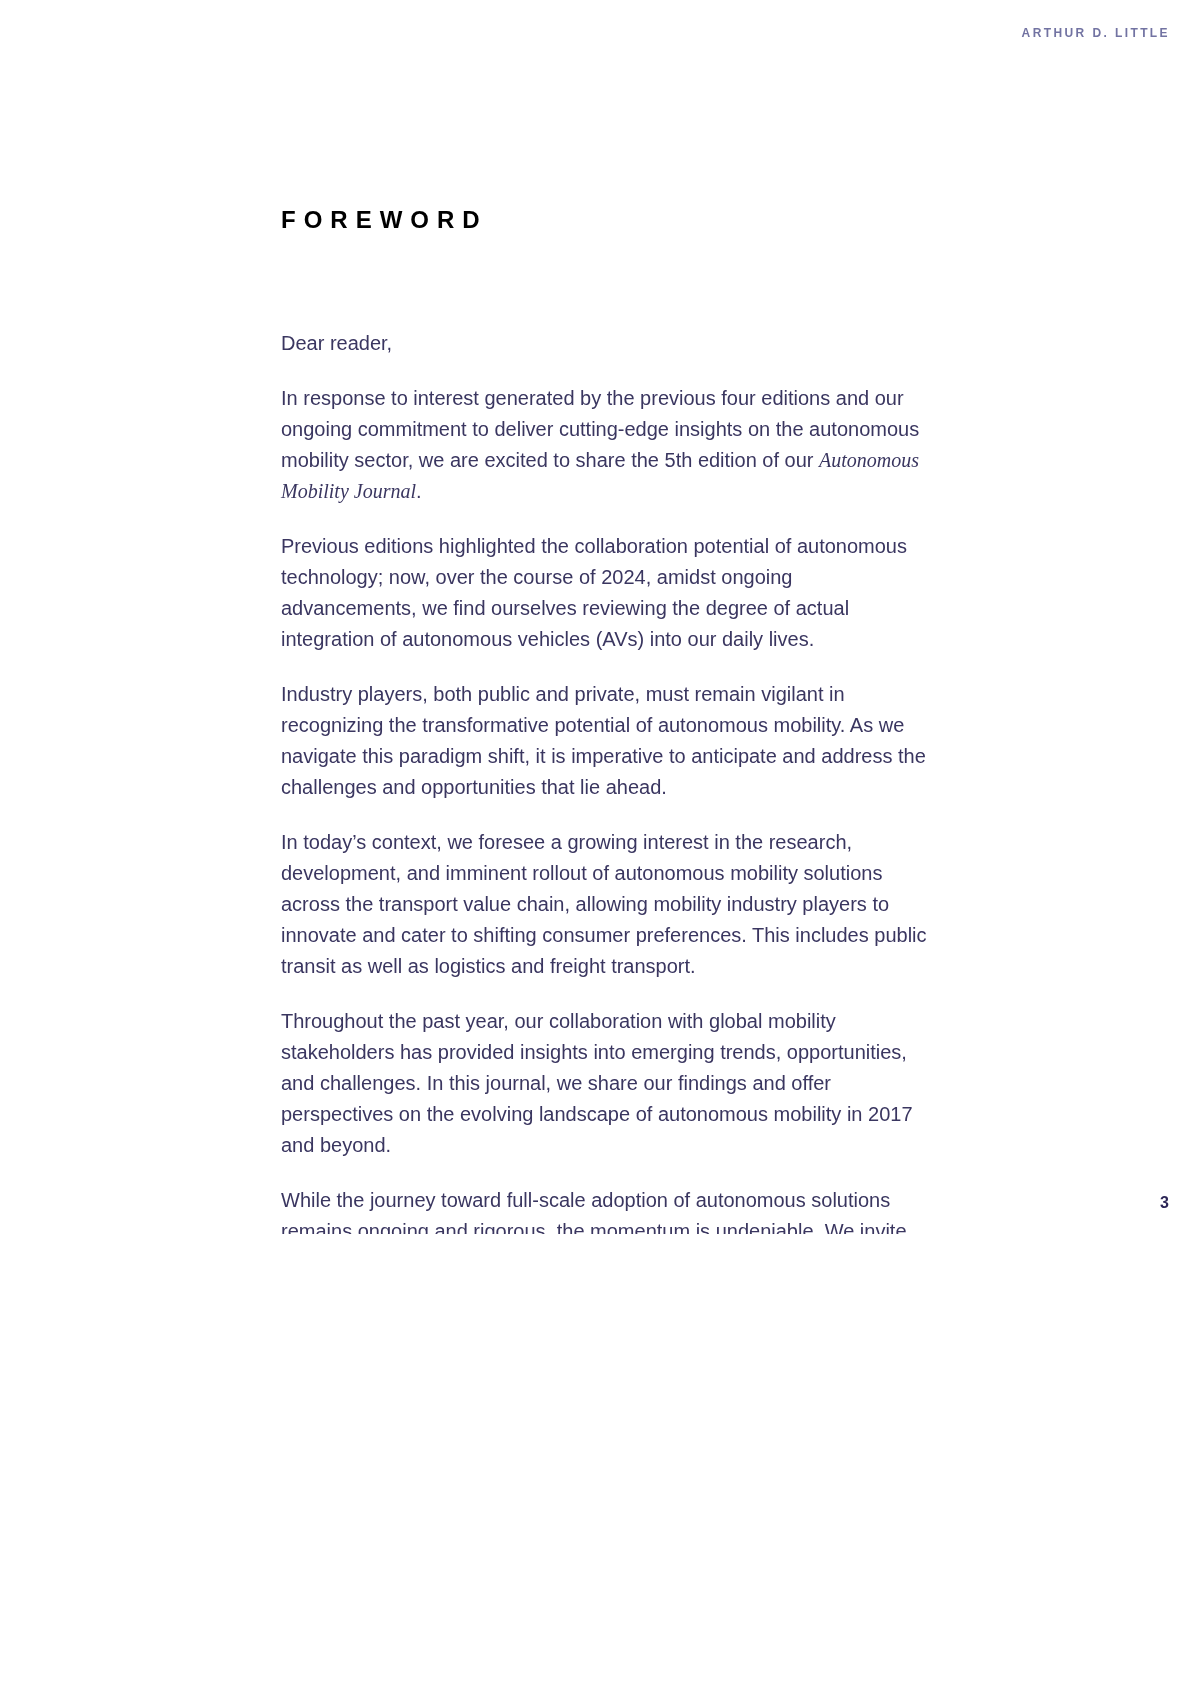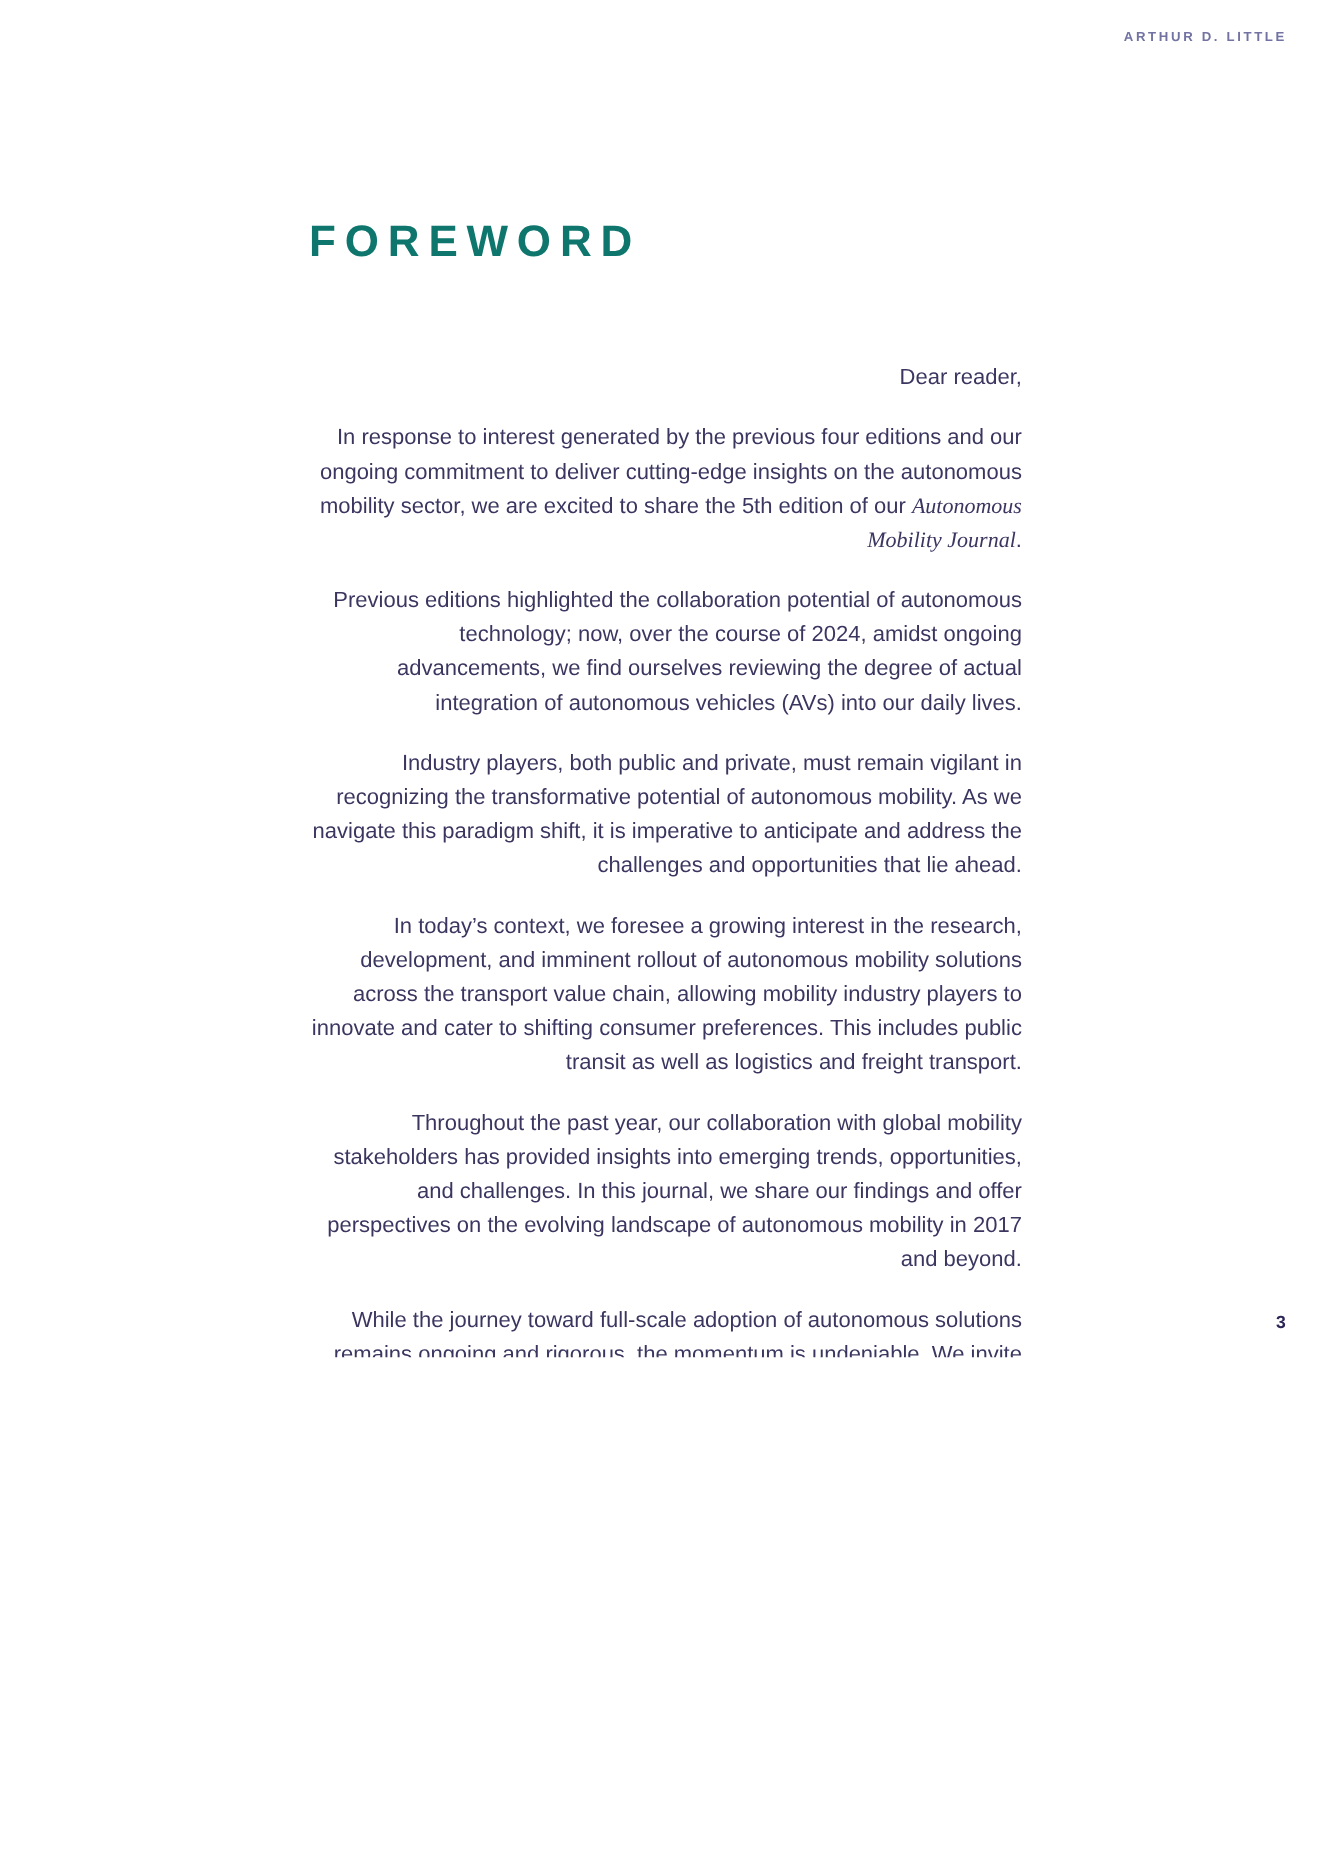--- a/index.html
+++ b/index.html
@@ -29,29 +29,28 @@
     position: absolute;
     left: 281px;
     top: 198px;
     width: 648px;
     color: #3a3660;
     font-size: 20px;
     line-height: 31px;
   }
   .content h1 {
     margin: 0 0 86px 0;
-    font-size: 40px;
+    font-size: 24px;
     line-height: 44px;
     font-weight: 700;
     letter-spacing: 8px;
-    color: #0f766e;
+    color: #000000;
   }
   .content p {
     margin: 0 0 24px 0;
-    text-align: right;
   }
   .content em {
     font-style: italic;
     font-family: Liberation Serif, serif;
   }
   .sig-name {
     margin-top: 44px !important;
     font-weight: 700;
     color: #737373;
   }

